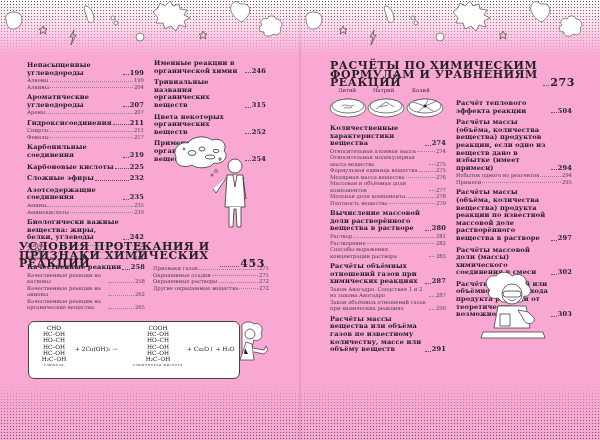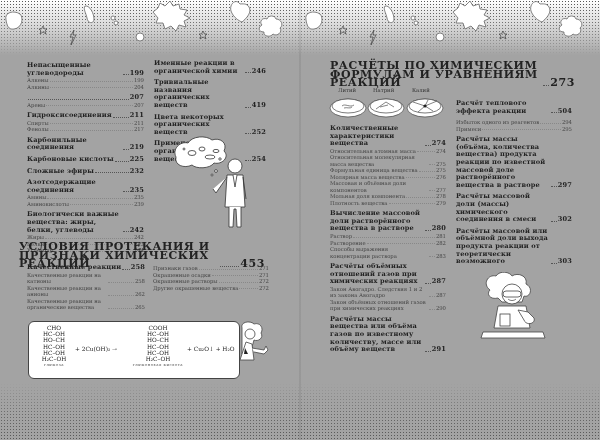--- a/index.html
+++ b/index.html
@@ -1,18 +1,18 @@
 <!DOCTYPE html>
 <html><head>
 <meta charset="utf-8">
 <style>
   * { box-sizing: border-box; margin: 0; padding: 0; }
   html, body { width: 600px; height: 440px; overflow: hidden; background: #fff; }
   body { position: relative; font-family: "DejaVu Serif", "Liberation Serif", serif; color: #222; }
-  .spread { position: absolute; left: 0; top: 0; width: 600px; height: 440px; background: #a3a3a3; }
+  .spread { position: absolute; left: 0; top: 0; width: 600px; height: 440px; background: #f9a8d4; }
   .halftone-top {
     position: absolute; left: 0; top: 0; width: 600px; height: 55px;
     background:
       radial-gradient(circle, #555 0.7px, transparent 0.9px) 0 0 / 3px 3px,
       linear-gradient(#fff, #fff);
     -webkit-mask-image: linear-gradient(to bottom, #000 0%, rgba(0,0,0,0.6) 45%, transparent 100%);
     mask-image: linear-gradient(to bottom, #000 0%, rgba(0,0,0,0.6) 45%, transparent 100%);
   }
   .halftone-top-dark {
     position: absolute; left: 0; top: 0; width: 600px; height: 20px;
@@ -110,20 +110,21 @@
           <span class="p">199</span>
         </div>
       <div class="row sub">
           <span class="t">Алкины</span>
           <span class="dots"></span>
           <span class="p">204</span>
         </div>
     </div>
     <div class="entry">
       <div class="row main">
+          <span class="t">Ароматические углеводороды</span>
           <span class="dots"></span>
           <span class="p">207</span>
         </div>
       <div class="row sub">
           <span class="t">Арены</span>
           <span class="dots"></span>
           <span class="p">207</span>
         </div>
     </div>
     <div class="entry">
@@ -210,21 +211,21 @@
         <div class="row main">
           <span class="t">Именные реакции в органической химии</span>
           <span class="dots"></span>
           <span class="p">246</span>
         </div>
       </div>
     <div class="entry">
         <div class="row main">
           <span class="t">Тривиальные названия органических веществ</span>
           <span class="dots"></span>
-          <span class="p">419</span>
+          <span class="p">315</span>
         </div>
       </div>
     <div class="entry">
         <div class="row main">
           <span class="t">Цвета некоторых органических веществ</span>
           <span class="dots"></span>
           <span class="p">252</span>
         </div>
       </div>
     <div class="entry">
@@ -464,20 +465,25 @@
 
   <div class="col" style="left:456px; top:84px; width:116px;margin-top:16px;">
     <div class="entry">
       <div class="row main">
           <span class="t">Расчёт теплового эффекта реакции</span>
           <span class="dots"></span>
           <span class="p">504</span>
         </div>
     </div>
     <div class="entry">
+      <div class="row main">
+          <span class="t">Расчёты массы (объёма, количества вещества) продуктов реакции, если одно из веществ дано в избытке (имеет примеси)</span>
+          <span class="dots"></span>
+          <span class="p">294</span>
+        </div>
       <div class="row sub">
           <span class="t">Избыток одного из реагентов</span>
           <span class="dots"></span>
           <span class="p">294</span>
         </div>
       <div class="row sub">
           <span class="t">Примеси</span>
           <span class="dots"></span>
           <span class="p">295</span>
         </div>

